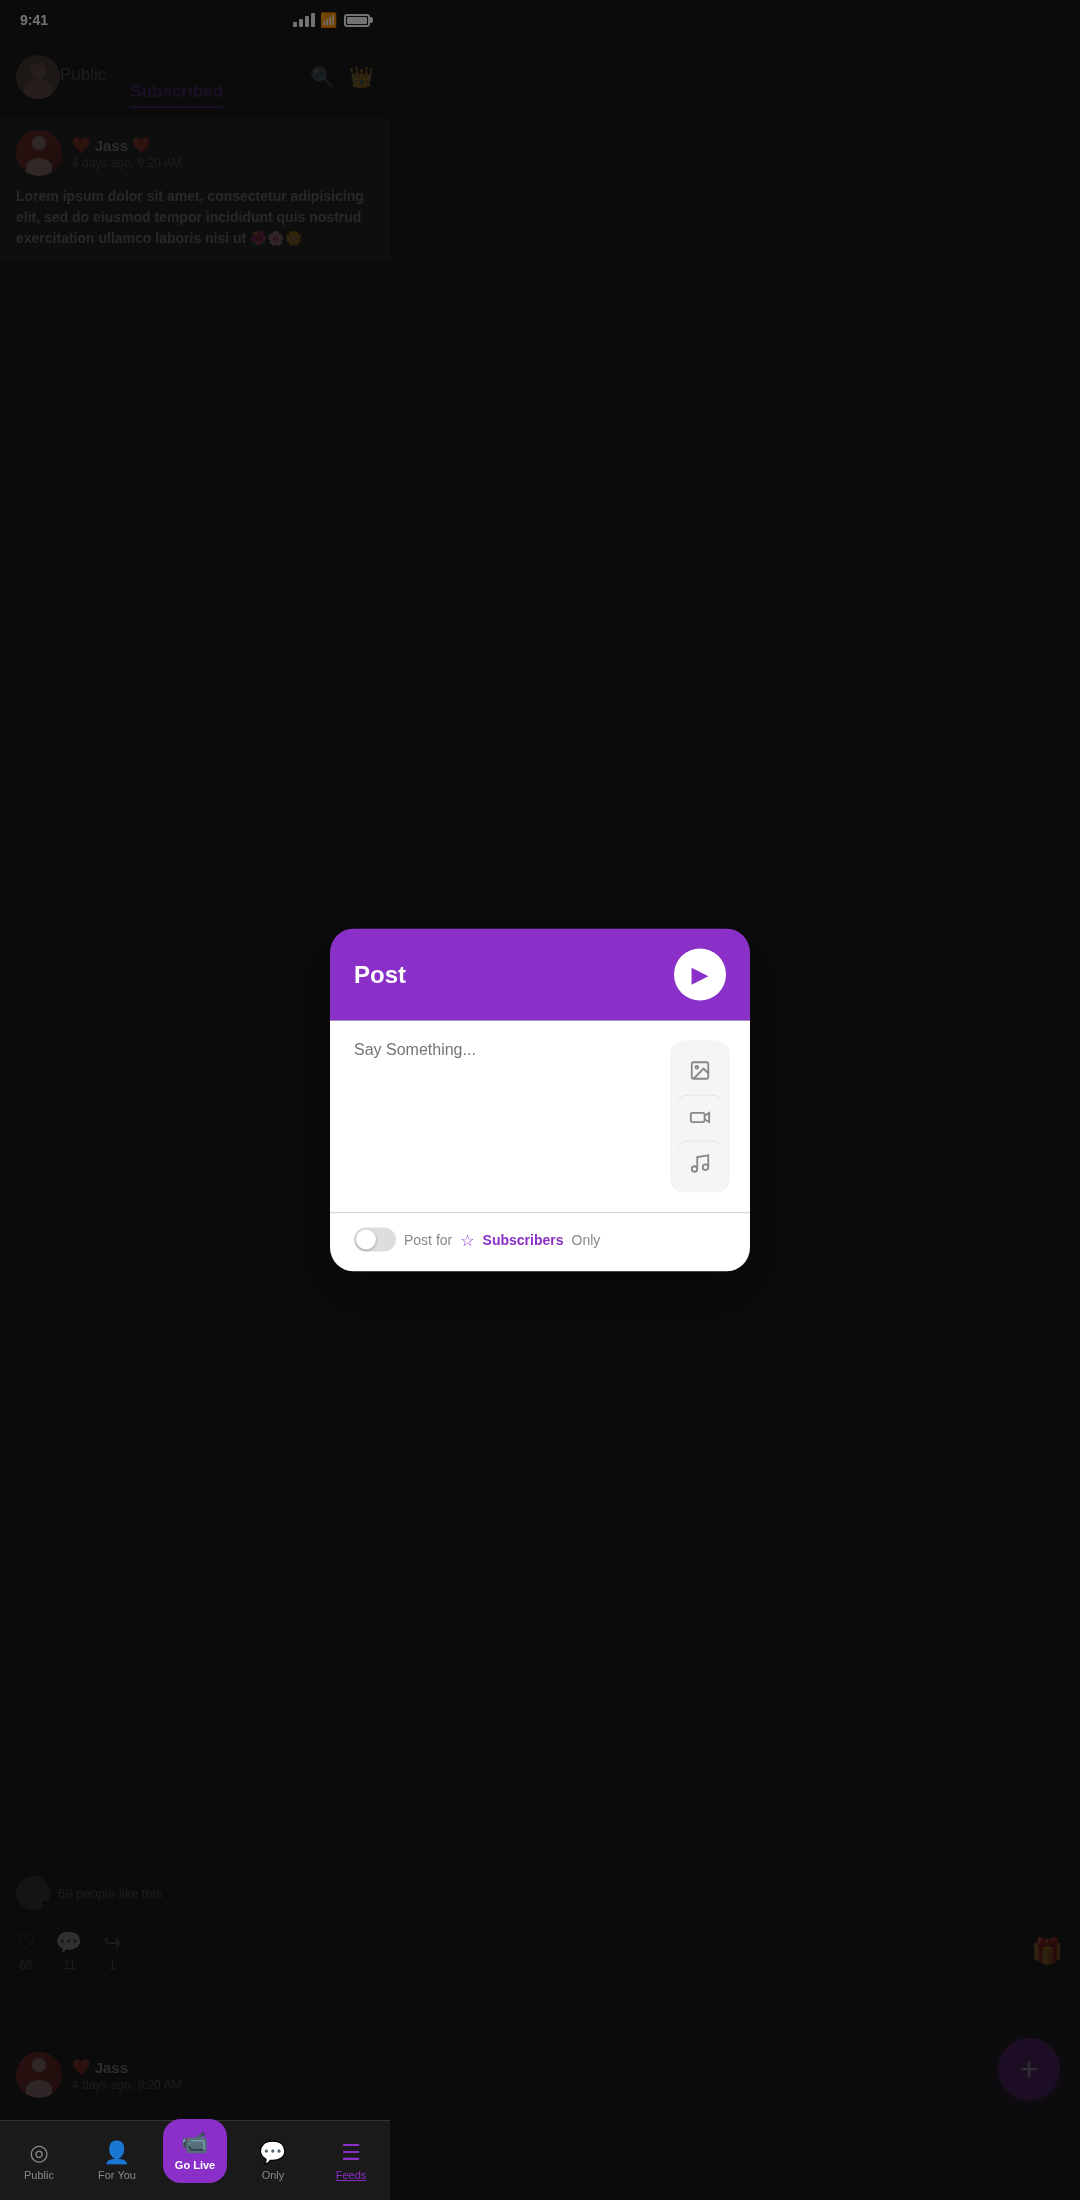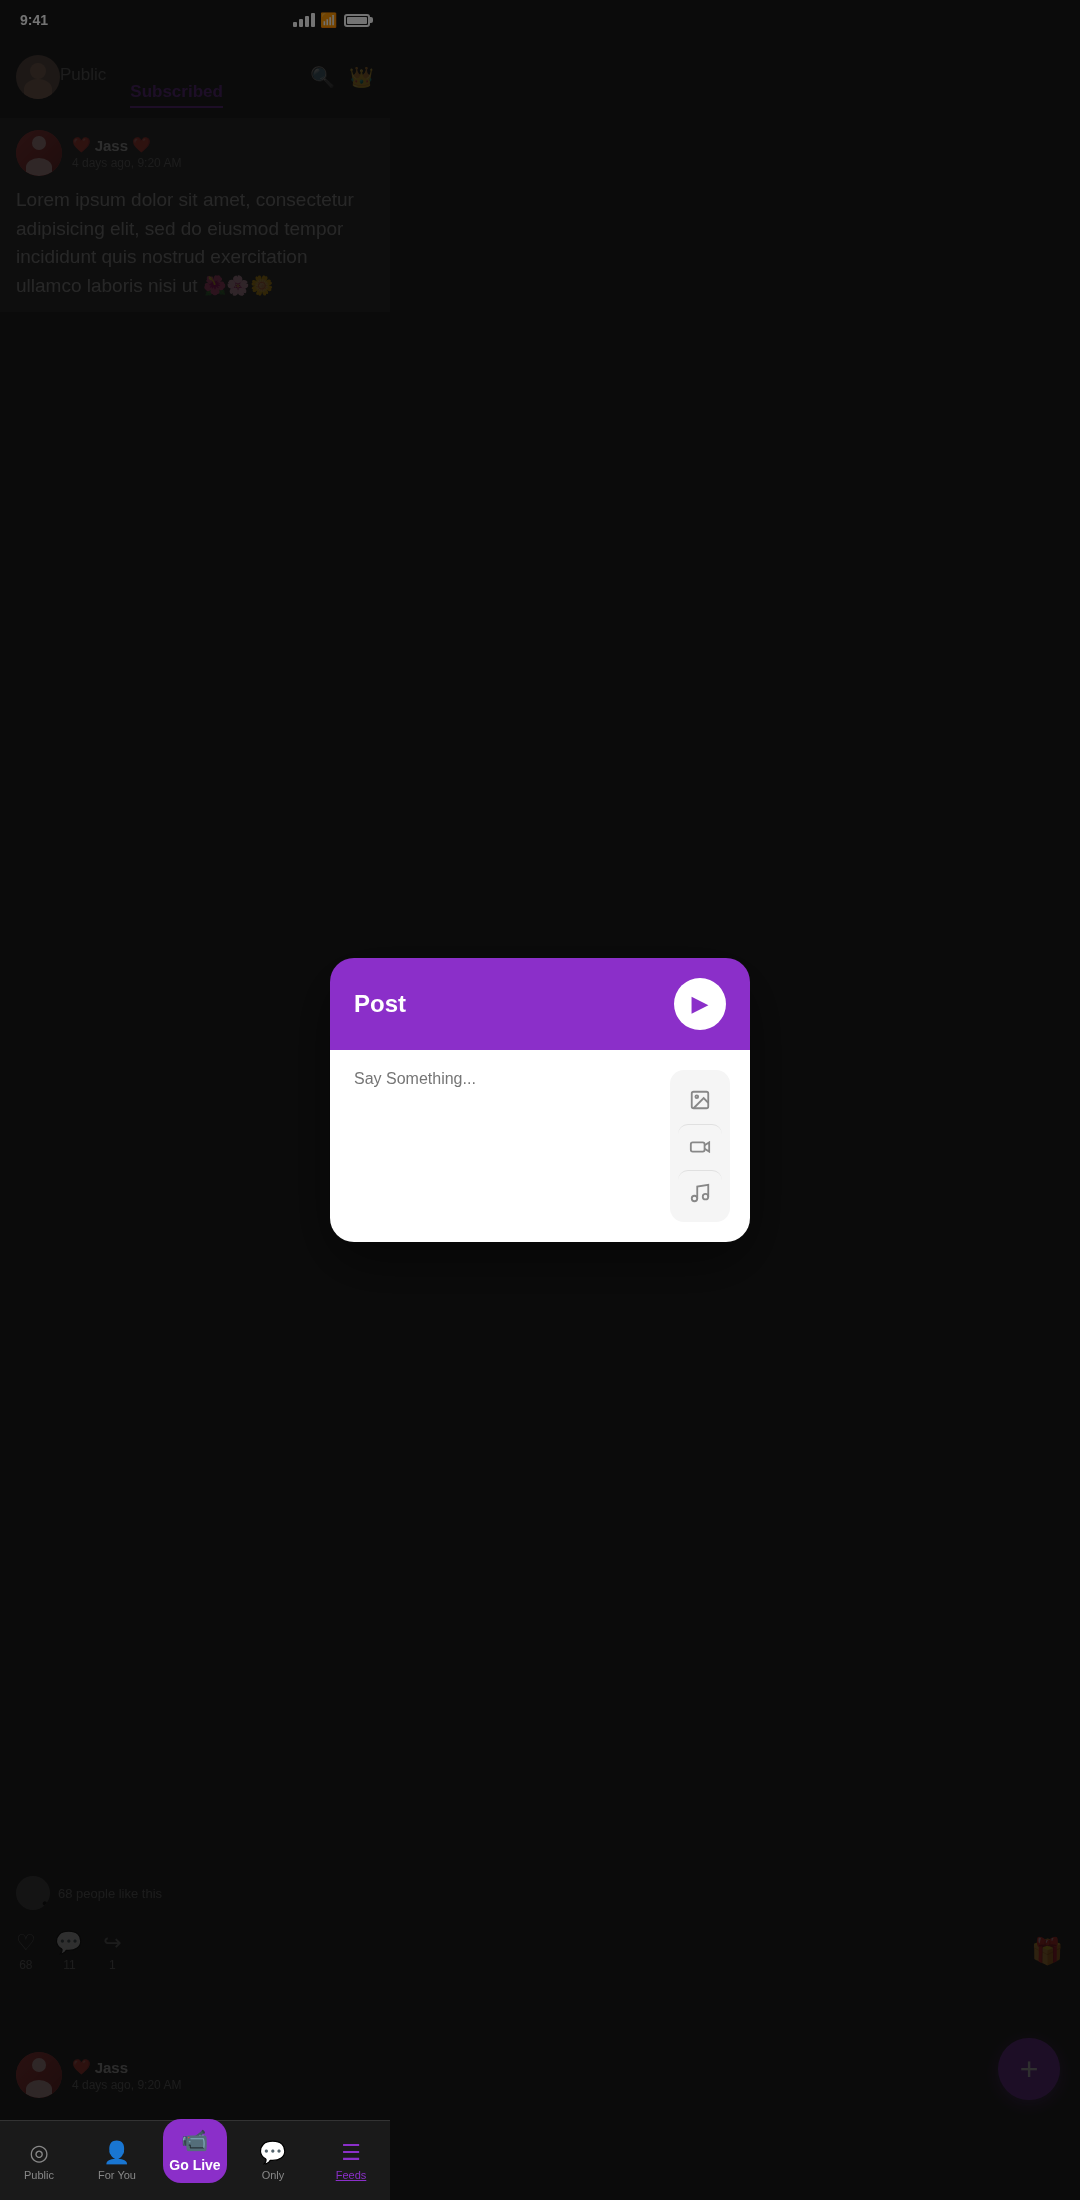--- a/index.html
+++ b/index.html
@@ -205,23 +205,24 @@
       display: flex;
       align-items: center;
       gap: 4px;
     }
     .post-time {
       font-size: 12px;
       color: #888;
       margin-top: 2px;
     }
     .post-text {
-      font-size: 19px;
+      font-size: 14px;
       color: #ccc;
       line-height: 1.5;
+      font-weight: bold;
     }
 
     
     .overlay {
       position: fixed;
       top: 0; left: 0;
       width: 100%; height: 100%;
       background: rgba(0,0,0,0.55);
       z-index: 10;
     }
@@ -463,21 +464,21 @@
       background: #8B2FC9;
       display: flex;
       flex-direction: column;
       align-items: center;
       justify-content: center;
       gap: 3px;
       cursor: pointer;
       margin-top: -20px;
     }
     .go-live-icon { font-size: 22px; color: #fff; }
-    .go-live-label { font-size: 14px; color: #fff; font-weight: 600; }
+    .go-live-label { font-size: 11px; color: #fff; font-weight: 600; }
 
     
     .second-post {
       padding: 12px 16px;
       margin-top: 60px;
     }
 
     
     .dimmed { opacity: 0.35; }
   </style>
@@ -562,20 +563,29 @@
       <button class="media-btn">
         <svg width="22" height="22" viewBox="0 0 24 24" fill="none" stroke="#888" stroke-width="2">
           <path d="M9 18V5l12-2v13"></path>
           <circle cx="6" cy="18" r="3"></circle>
           <circle cx="18" cy="16" r="3"></circle>
         </svg>
       </button>
     </div>
   </div>
 
+  <div class="modal-footer">
+    <div class="toggle-track">
+      <div class="toggle-thumb"></div>
+    </div>
+    <span class="post-for-text">Post for</span>
+    <span class="star-icon">☆</span>
+    <span class="subscribers-text">Subscribers</span>
+    <span class="only-text">Only</span>
+  </div>
 </div>
 
 <div style="position:fixed; bottom:80px; left:0; right:0; z-index:4;" class="dimmed">
 
   <div class="feed-reactions">
     <div class="reaction-avatar"></div>
     <span class="reaction-count-text">68 people like this</span>
   </div>
 
   <div class="post-actions">

